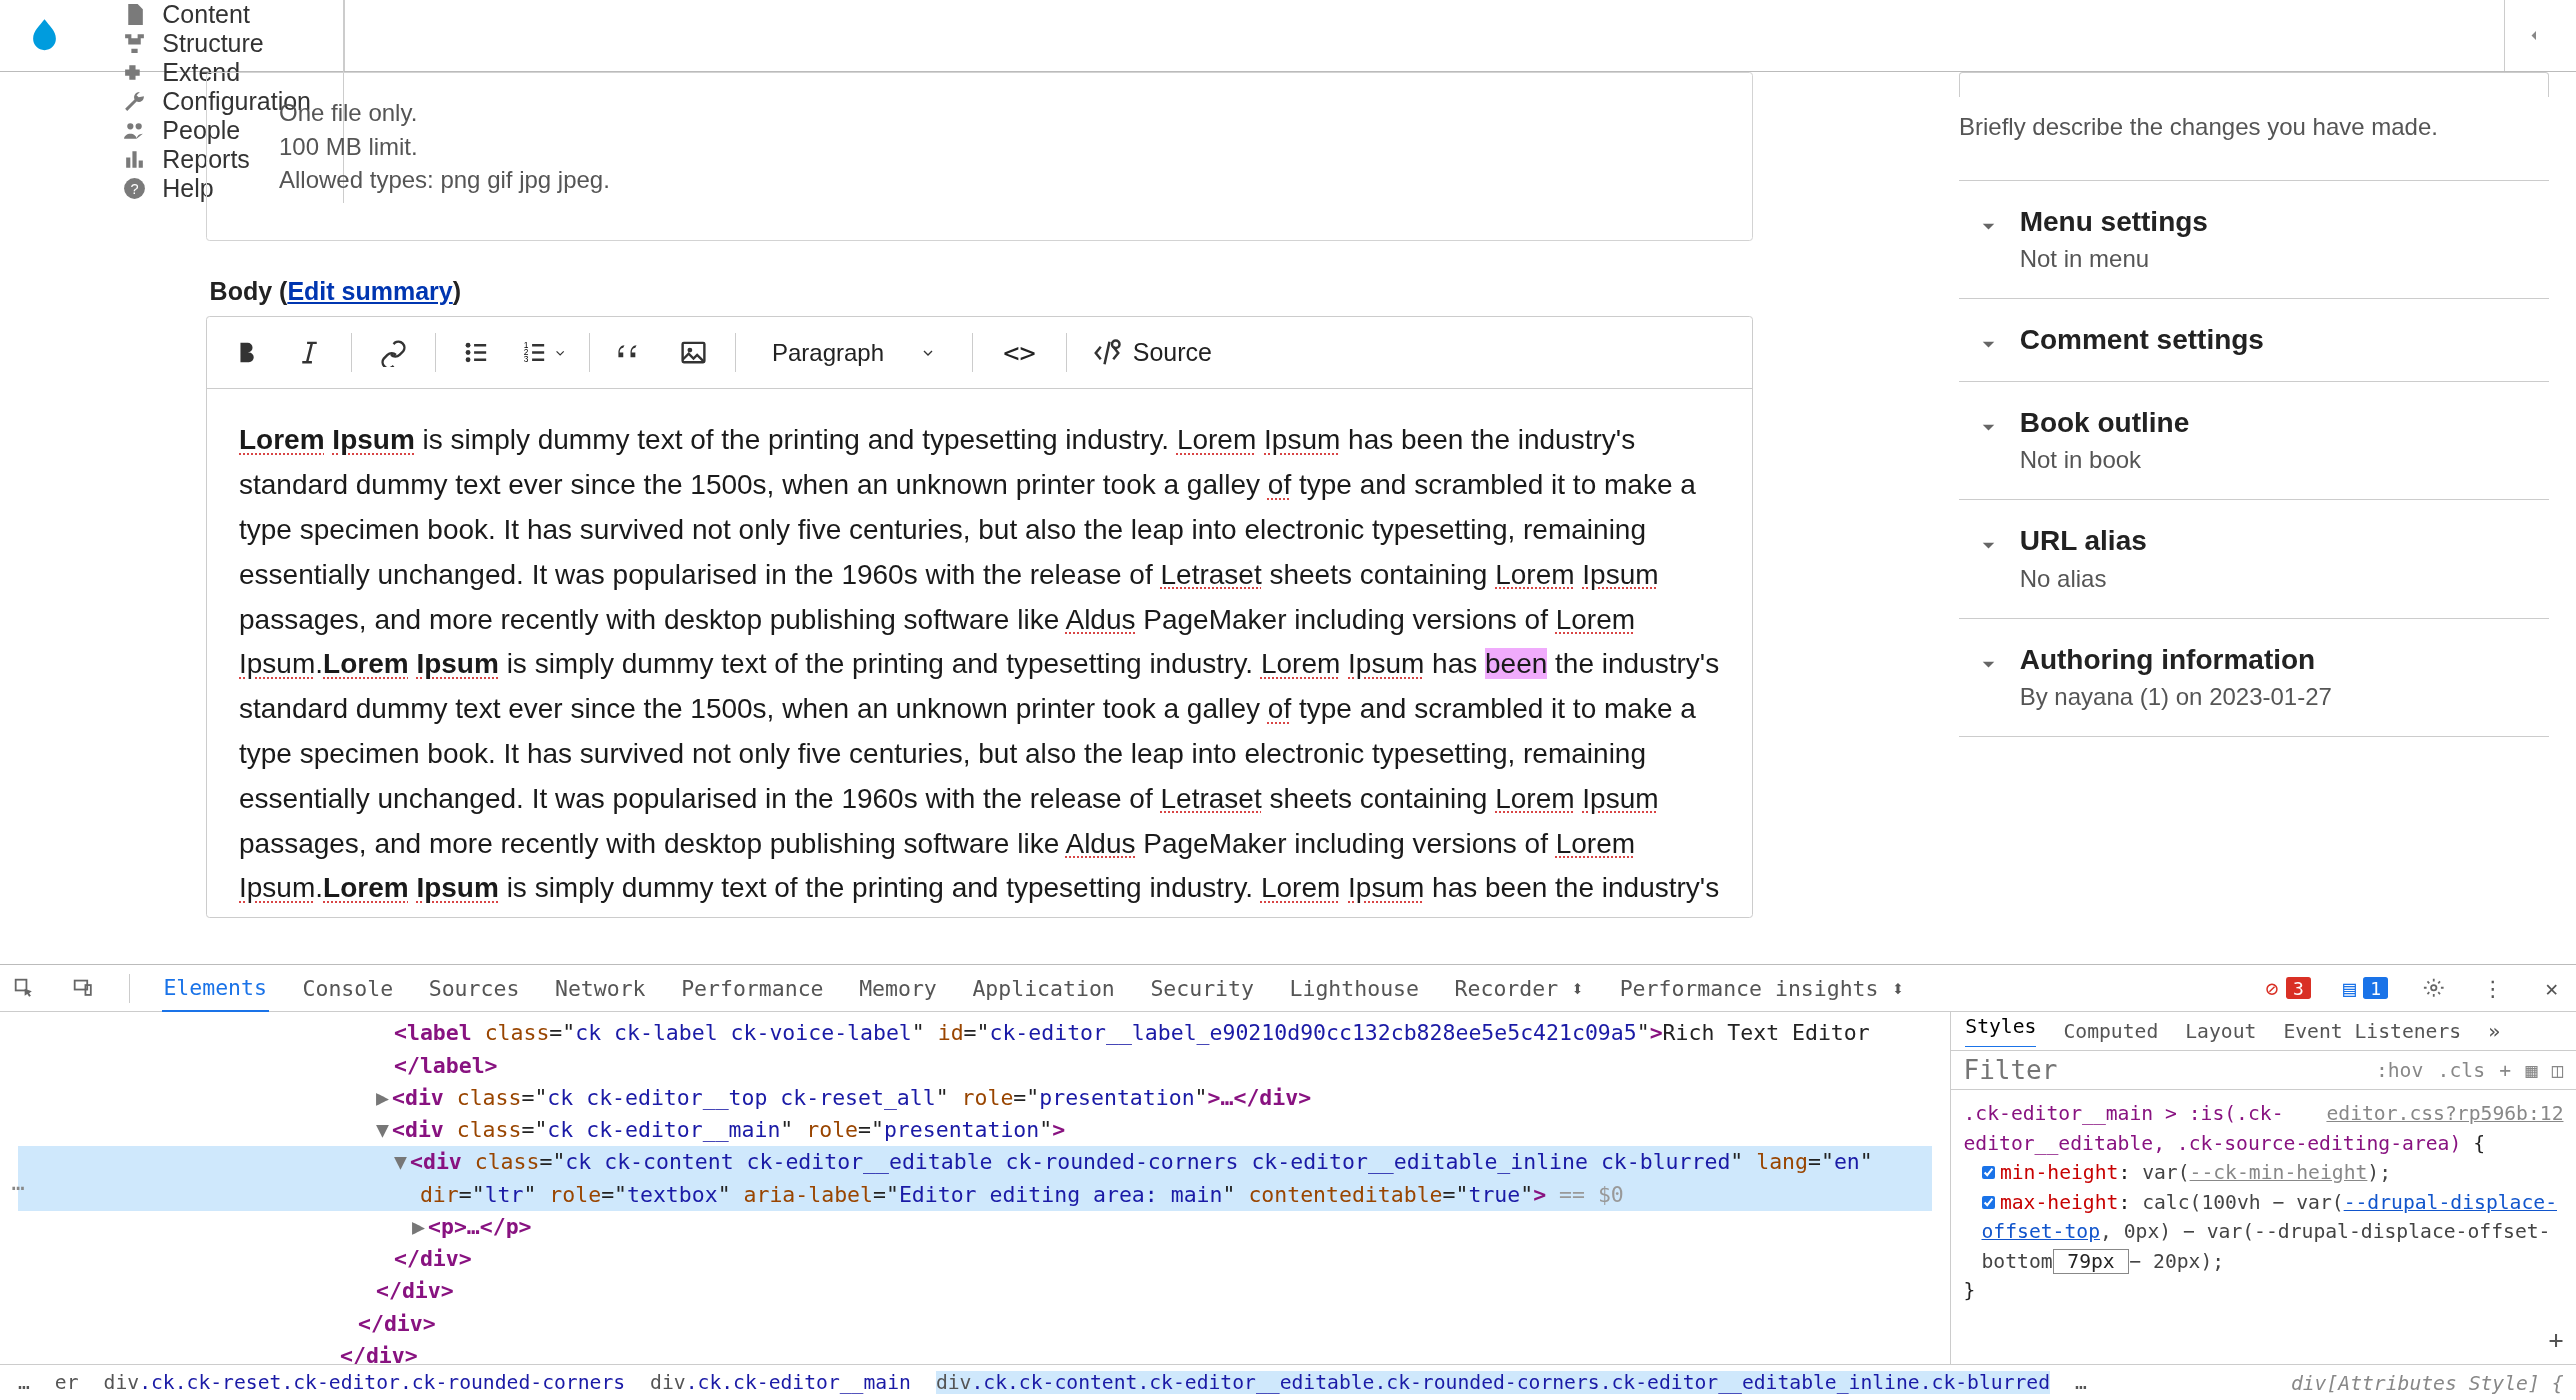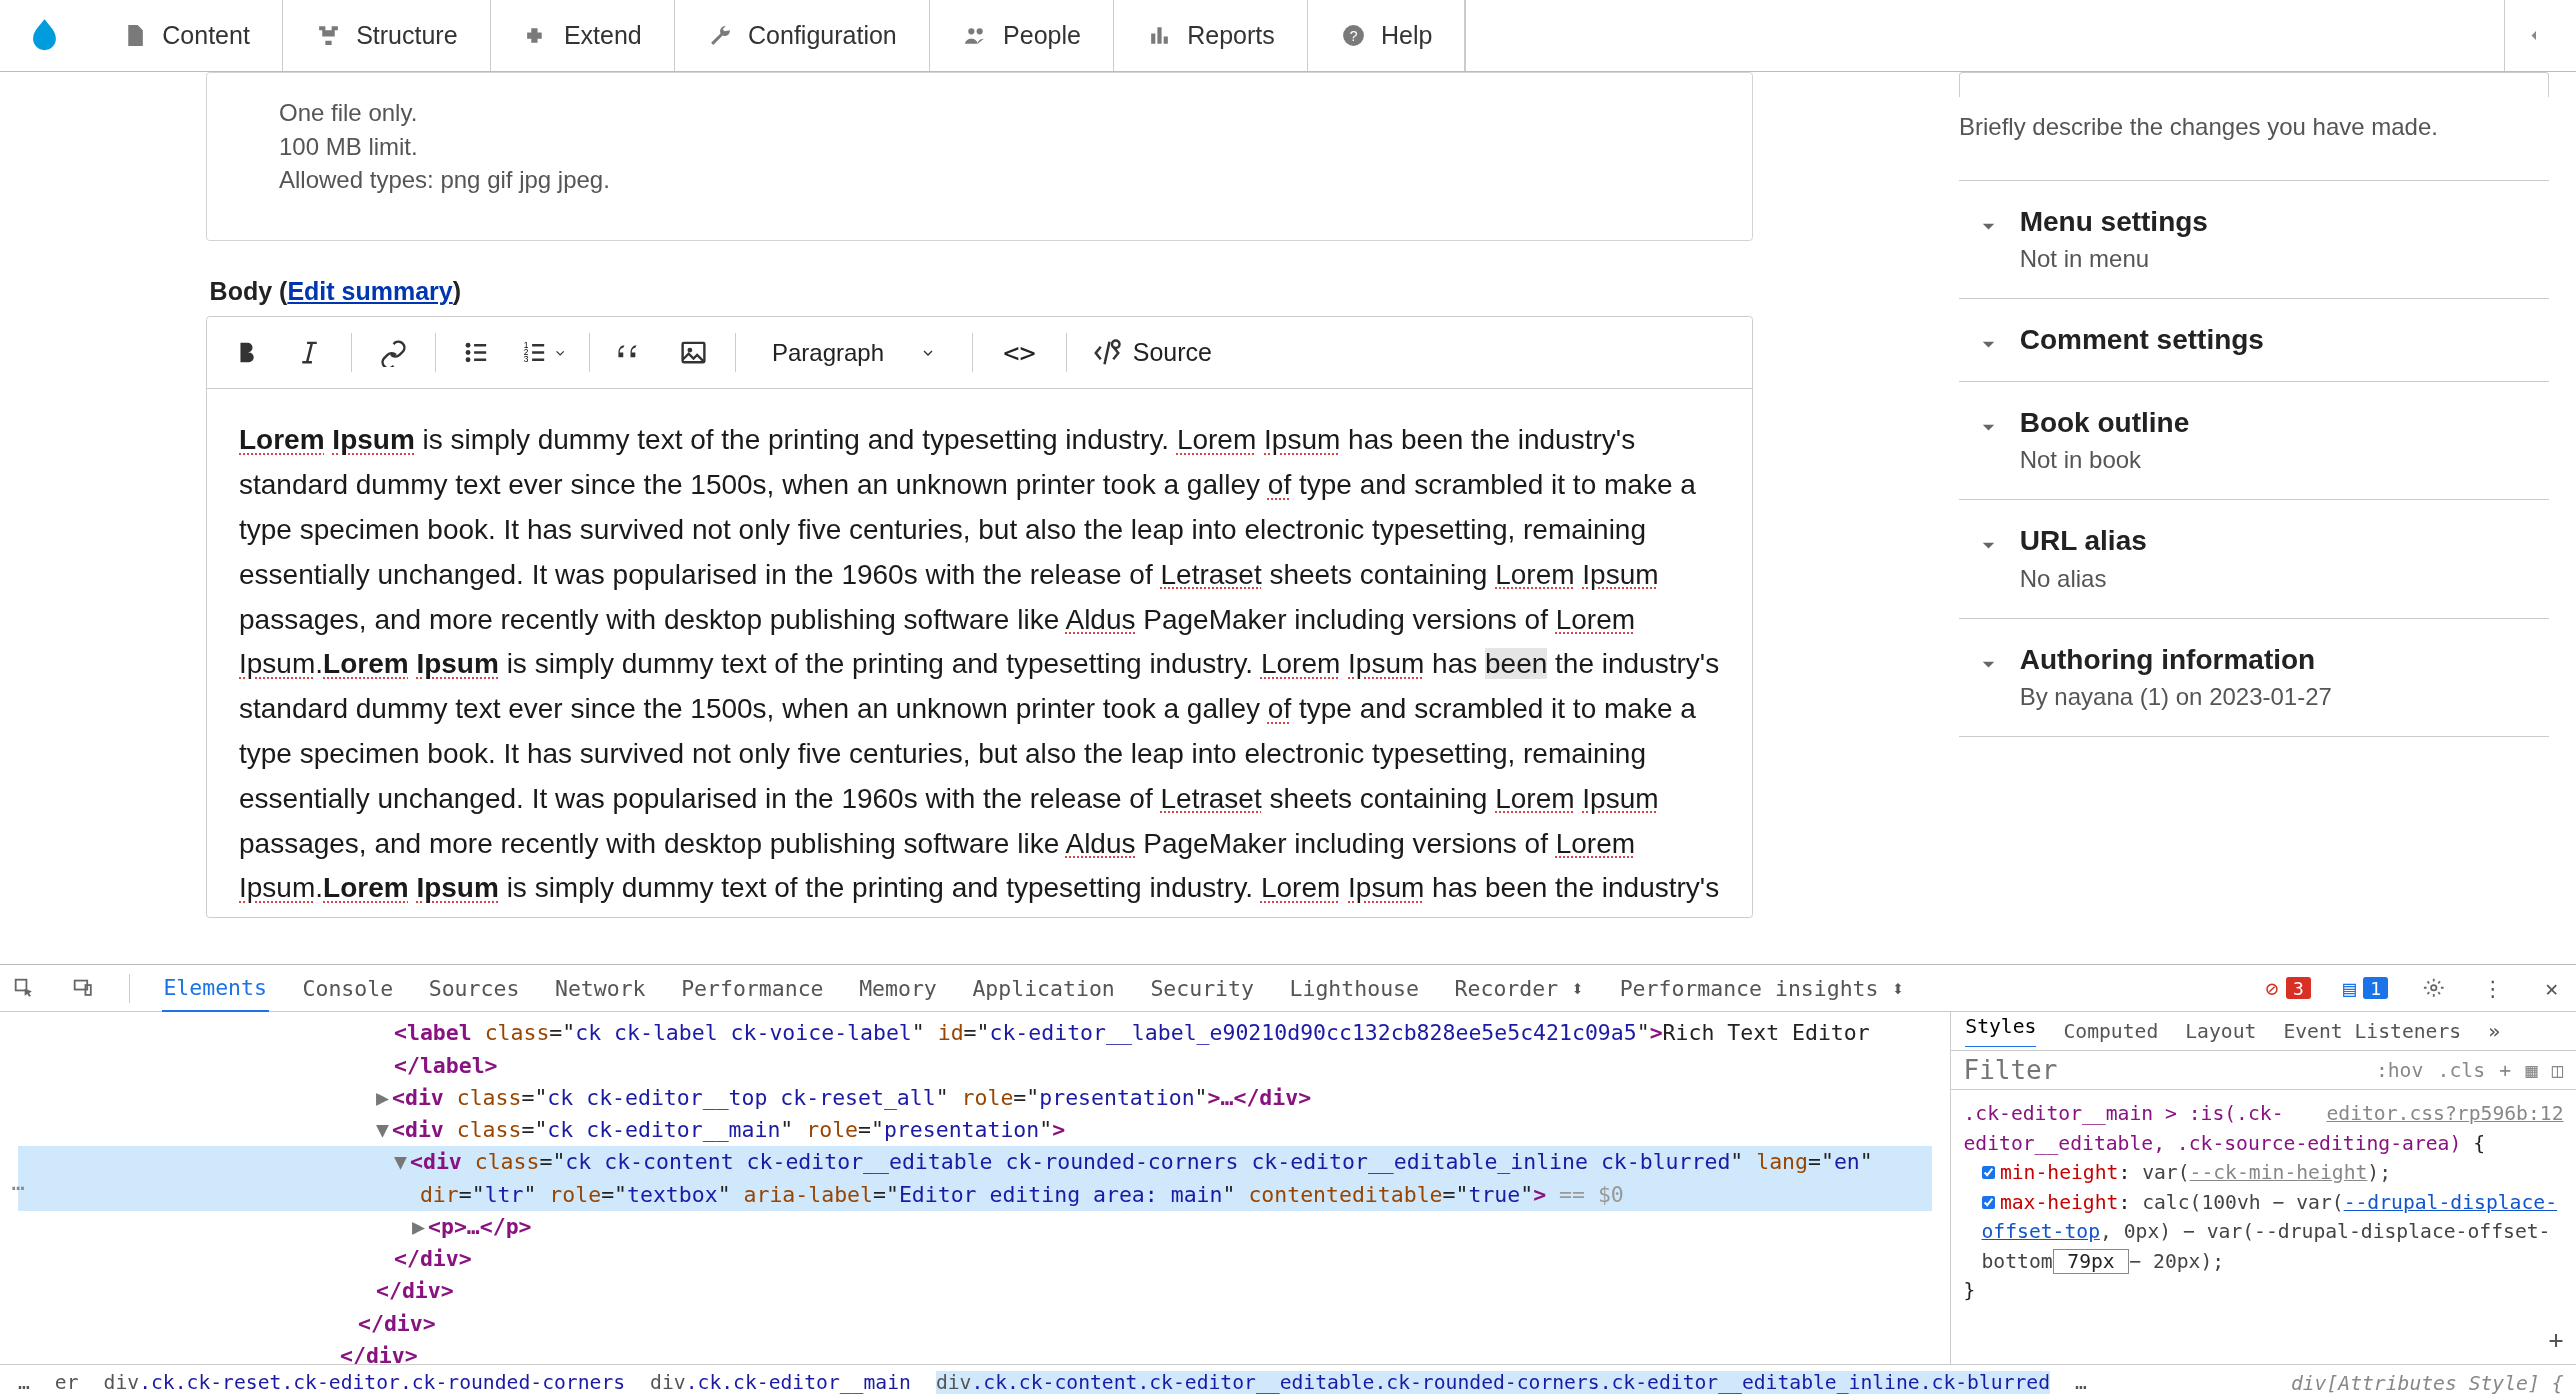--- a/index.html
+++ b/index.html
@@ -1,21 +1,21 @@
 <!DOCTYPE html>
 <html style="font-size:14.3px"><head>
 <meta charset="utf-8">
 <style>
 * { box-sizing: border-box; margin: 0; padding: 0; }
 body { font-family: -apple-system, BlinkMacSystemFont, "Segoe UI", Helvetica, Arial, sans-serif; font-size: 13.4px; color: #222; background: #fff; width: 2576px; height: 1401px; overflow: hidden; transform-origin: top left; }
 
 .drupal-bar { display: flex; height: 72px; background: #fff; border-bottom: 1.8px solid #bbb; }
 .drupal-logo { width: 89px; display: flex; align-items: center; justify-content: center; }
 .drupal-logo svg { width: 39px; height: 39px; }
-.drupal-tabs { display: flex; }
+.drupal-tabs { display: flex; flex-direction: column; }
 .drupal-tab { padding: 0 32px; display: flex; align-items: center; gap: 14.3px; border-right: 0.9px solid #ccc; cursor: pointer; font-size: 25px; color: #333; }
 .drupal-tab .ticon { width: 27px; height: 27px; display: flex; align-items: center; justify-content: center; }
 .drupal-tab .ticon svg { width: 25px; height: 25px; fill: #7a7a7a; }
 .drupal-spacer { flex: 1; border-left: 0.9px solid #ccc; }
 .drupal-back { width: 72px; border-left: 0.9px solid #ccc; display: flex; align-items: center; justify-content: center; }
 .drupal-back svg { width: 27px; height: 27px; fill: #888; }
 
 
 .main-wrap { display: flex; height: calc(100% - 72px - 436px); }
 .form-col { flex: 1; padding: 0 206px 0 206px; }
@@ -33,21 +33,21 @@
 .ck-btn svg { width: 29px; height: 29px; fill: #333; }
 .ck-sep { width: 0.9px; height: 39px; background: #ccc; margin: 0 5.4px; }
 .ck-drop { display: flex; align-items: center; gap: 36px; padding: 0 21.5px; height: 48px; cursor: pointer; border-radius: 3.6px; }
 .ck-drop span:first-child { font-size: 24px; }
 .ck-code { font-size: 27px; font-family: monospace; padding: 0 16px; cursor: pointer; }
 .ck-src { display: flex; align-items: center; gap: 10.7px; font-size: 25px; cursor: pointer; padding: 0 10.7px; }
 .ck-src svg { width: 30px; height: 30px; fill: #333; }
 
 .ck-content { padding: 29px 32px; font-size: 28px; line-height: 1.6; color: #1a1a1a; height: 528px; overflow: hidden; }
 .sp { text-decoration: underline dotted #d84545; text-decoration-thickness: 1.8px; text-underline-offset: 3.6px; }
-.hl { background: #e5e5e5; }
+.hl { background: #f0abfc; }
 .log-help { color: #555; font-size: 24px; margin-top: 16px; }
 
 .acc { border-top: 0.9px solid #ccc; padding: 25px 0 25px 18px; display: flex; gap: 19.7px; cursor: pointer; }
 .acc:last-child { border-bottom: 0.9px solid #ccc; }
 .acc-chev { display: flex; align-items: flex-start; padding-top: 9px; }
 .acc-chev svg { width: 23px; height: 23px; fill: #666; }
 .acc-body { flex: 1; }
 .acc-title { font-size: 28px; font-weight: 700; color: #222; }
 .acc-sub { font-size: 24px; color: #555; margin-top: 7.2px; }
 

